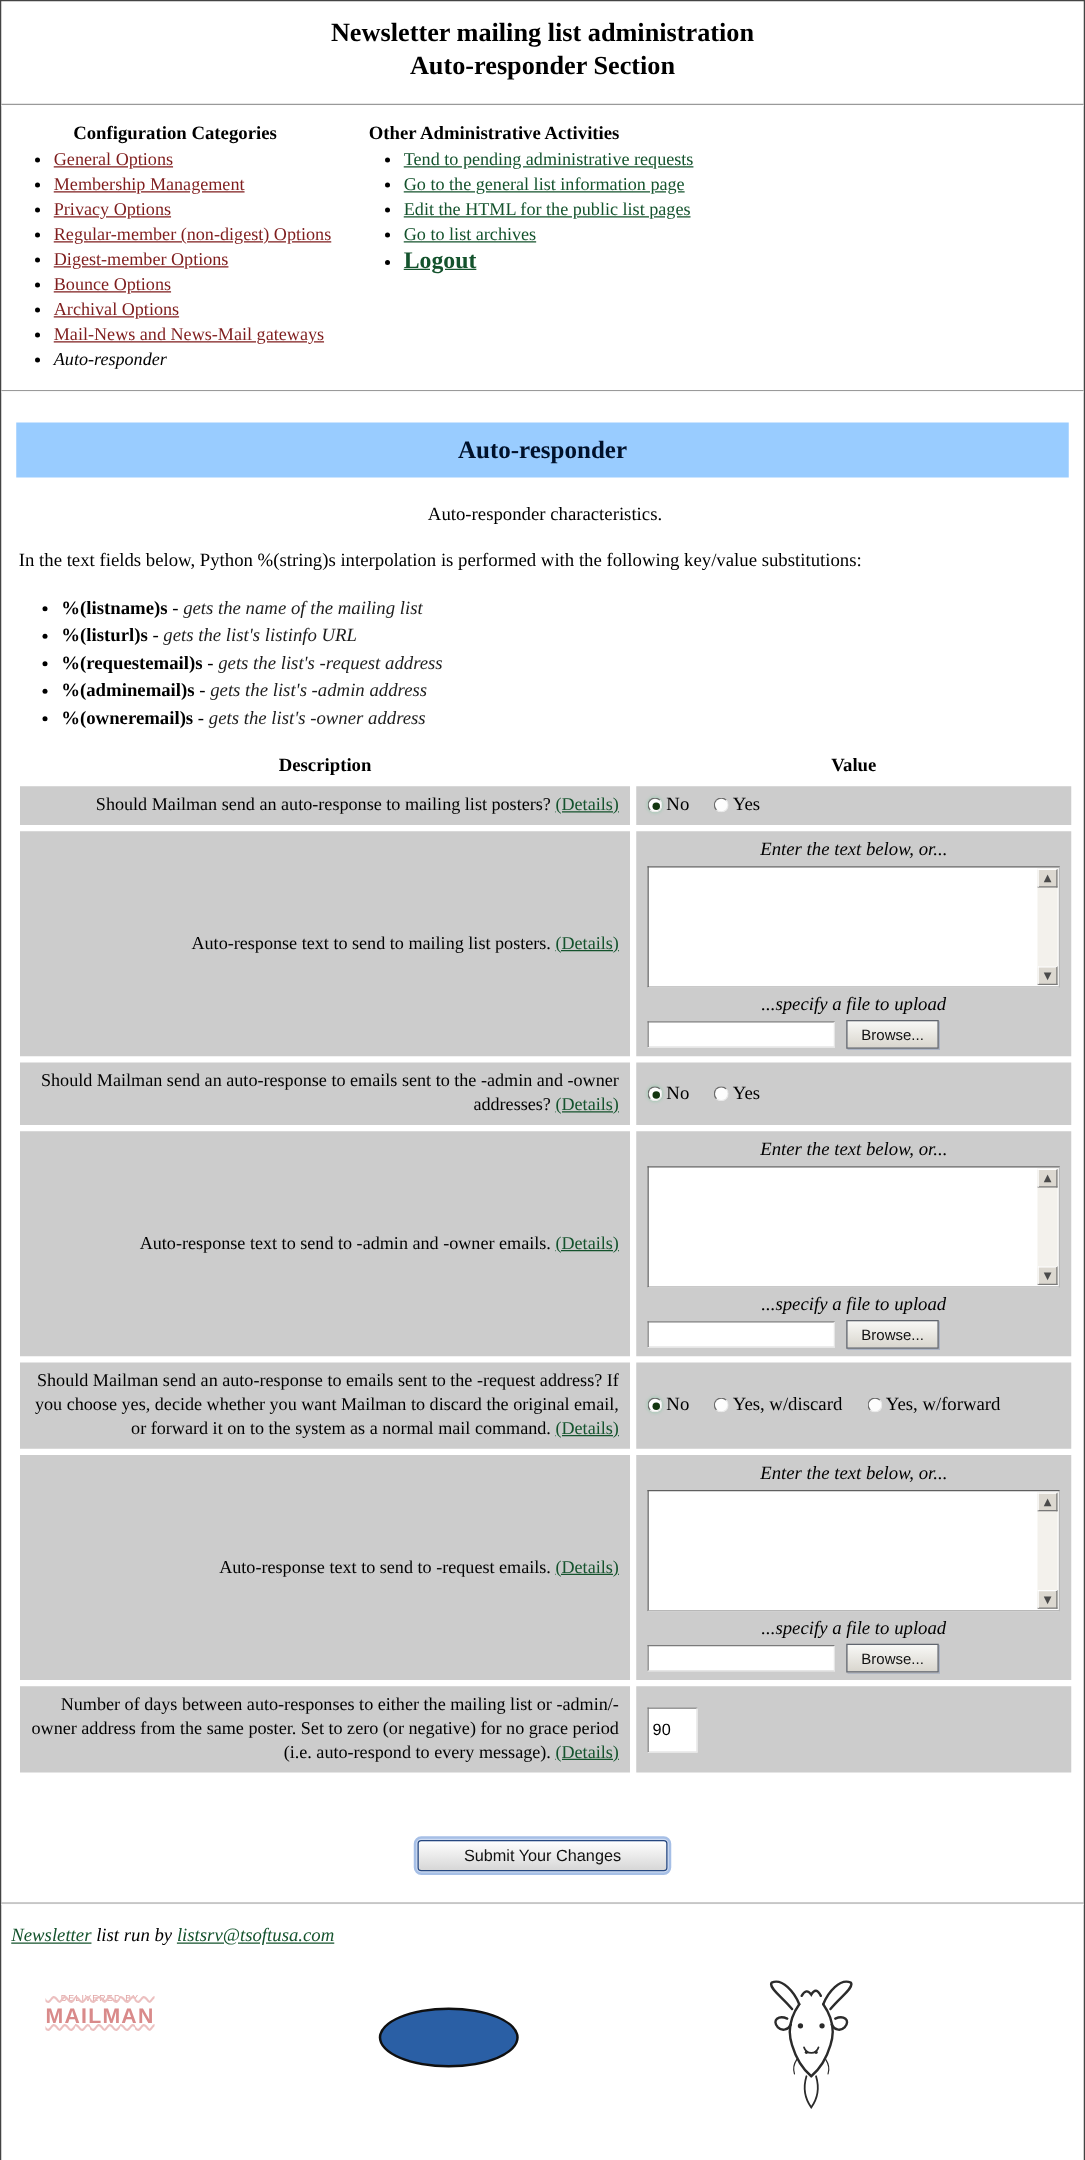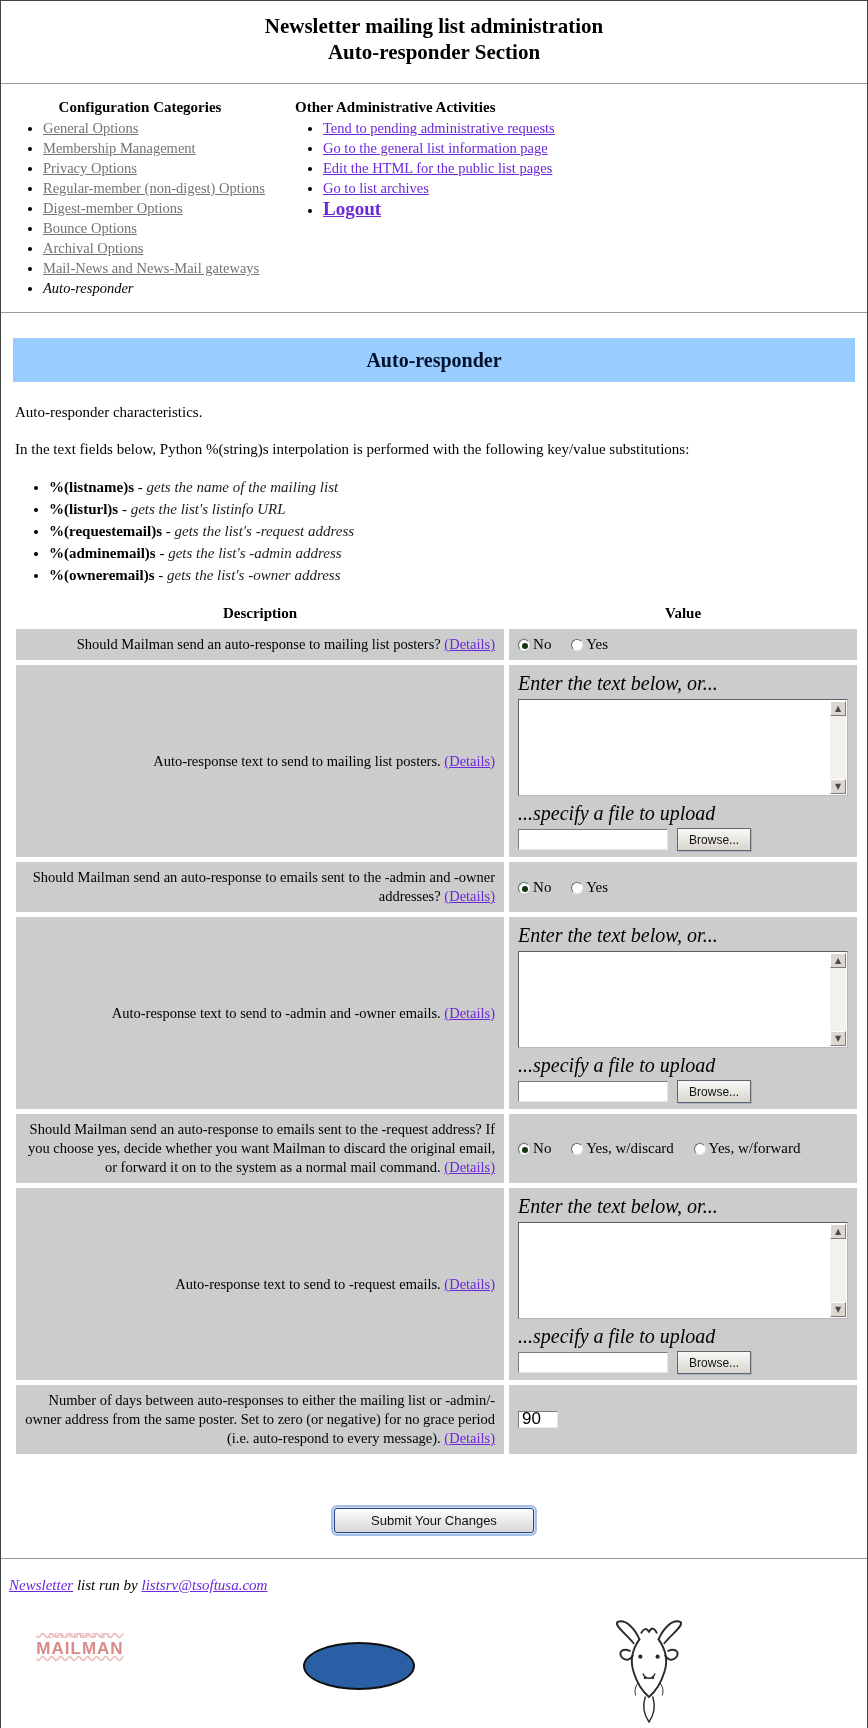--- a/index.html
+++ b/index.html
@@ -8,22 +8,22 @@
     font-family:"Liberation Serif","DejaVu Serif",serif;
     font-size:15px; color:#000;
     width:868px;
   }
   .page {
     width:868px; min-height:1728px;
     border-left:1px solid #444; border-right:1px solid #444; border-top:1px solid #444;
     overflow:hidden; position:relative; background:#fff;
     display:flex; flex-direction:column;
   }
-  a { color:#6d28d9; text-decoration:underline; cursor:pointer; }
-  a.visited { color:#737373; }
+  a { color:#14532d; text-decoration:underline; cursor:pointer; }
+  a.visited { color:#7f1d1d; }
 
   
   .title-block { text-align:center; padding:12px 0 10px; }
   .title-block div { font-weight:bold; font-size:21px; line-height:26px; }
   hr.rule { border:none; border-top:1px solid #9a9a9a; border-bottom:1px solid #fdfdfd; height:2px; margin:8px 0; }
 
   
   .nav-wrap { display:flex; padding:6px 10px 4px 14px; }
   .nav-col-left { width:272px; }
   .nav-col-right { flex:1; padding-left:8px; }
@@ -39,21 +39,21 @@
   .intro-p { padding:14px 10px 4px 8px; font-size:15px; }
 
   
   .banner {
     margin:16px 12px 0 12px; height:44px; background:#99ccff;
     display:flex; align-items:center; justify-content:center;
   }
   .banner span { font-weight:bold; font-size:20px; color:#00112b; }
 
   .para { padding:0 10px 0 14px; font-size:15px; }
-  .para1 { margin-top:22px; }
+  .para1 { margin-top:22px;text-align:center; }
   .para2 { margin-top:20px; }
   ul.subs { margin:16px 0 0 48px; }
   ul.subs li { margin:4px 0; font-size:15px; line-height:18px; }
   ul.subs b { font-size:15px; }
   ul.subs i.desc { font-style:italic; color:#1c1c1c; }
   .upload-note { margin-top:18px; padding:0 14px 0 14px; line-height:20px; }
 
   
   table.cfg { width:851px; margin:8px 0 0 10px; border-spacing:5px; border-collapse:separate; }
   table.cfg th { background:#fff; font-weight:bold; font-size:15px; text-align:center; padding:4px 0 2px; }
@@ -71,21 +71,21 @@
     background:#fdfdfd; border:1px solid; border-color:#6a6a6a #e9e9e9 #e9e9e9 #6a6a6a;
     vertical-align:-2px; margin-right:3px; position:relative;
   }
   .radio.checked { box-shadow:0 0 3px #8fc8a8; }
   .radio.checked::after {
     content:""; position:absolute; left:3px; top:3px; width:6px; height:6px;
     border-radius:50%; background:#12350f;
   }
 
   
-  .enter-label, .specify-label { font-style:italic; font-size:20px; }
+  .enter-label, .specify-label { font-style:italic; font-size:15px;text-align:center; }
   .enter-label { margin:1px 0 4px; }
   .specify-label { margin:6px 0 3px; }
   .fake-ta {
     height:97px; background:#fff; position:relative;
     border:1px solid; border-color:#5f5f5f #b8b8b8 #b8b8b8 #5f5f5f;
   }
   .fake-ta .sbar {
     position:absolute; top:1px; right:1px; bottom:1px; width:16px;
     background:#f3f1ec; display:flex; flex-direction:column; justify-content:space-between;
   }
@@ -99,22 +99,22 @@
   .file-input {
     width:150px; height:21px; background:#fff;
     border:1px solid; border-color:#7a7a7a #e6e6e6 #e6e6e6 #7a7a7a;
   }
   .browse-btn {
     min-width:74px; height:23px; font-family:"Liberation Sans","DejaVu Sans",sans-serif;
     font-size:12px; color:#111; background:linear-gradient(#f8f8f6,#d9d6ce);
     border:1px solid #60656e; border-radius:0; box-shadow:1px 1px 0 #a9b1c2; cursor:pointer;
   }
   .num-input {
-    width:40px; height:17px; background:#fff; padding:2px 3px;
-    font-family:"Liberation Sans","DejaVu Sans",sans-serif; font-size:17px;
+    width:40px; height:36px; background:#fff; padding:2px 3px;
+    font-family:"Liberation Sans","DejaVu Sans",sans-serif; font-size:13px;
     border:1px solid; border-color:#7a7a7a #e6e6e6 #e6e6e6 #7a7a7a;
   }
 
   
   .submit-area { text-align:center; margin:46px 0 14px; }
   .submit-outer { display:inline-block; border:2px solid #a6bfe6; border-radius:6px; background:#cfdcf2; padding:1px; }
   .submit-btn {
     font-family:"Liberation Sans","DejaVu Sans",sans-serif; font-size:13px; color:#101010;
     background:linear-gradient(#fefefe,#d7d7d7); border:1px solid #26477f; border-radius:3px;
     padding:4px 36px; cursor:pointer;

